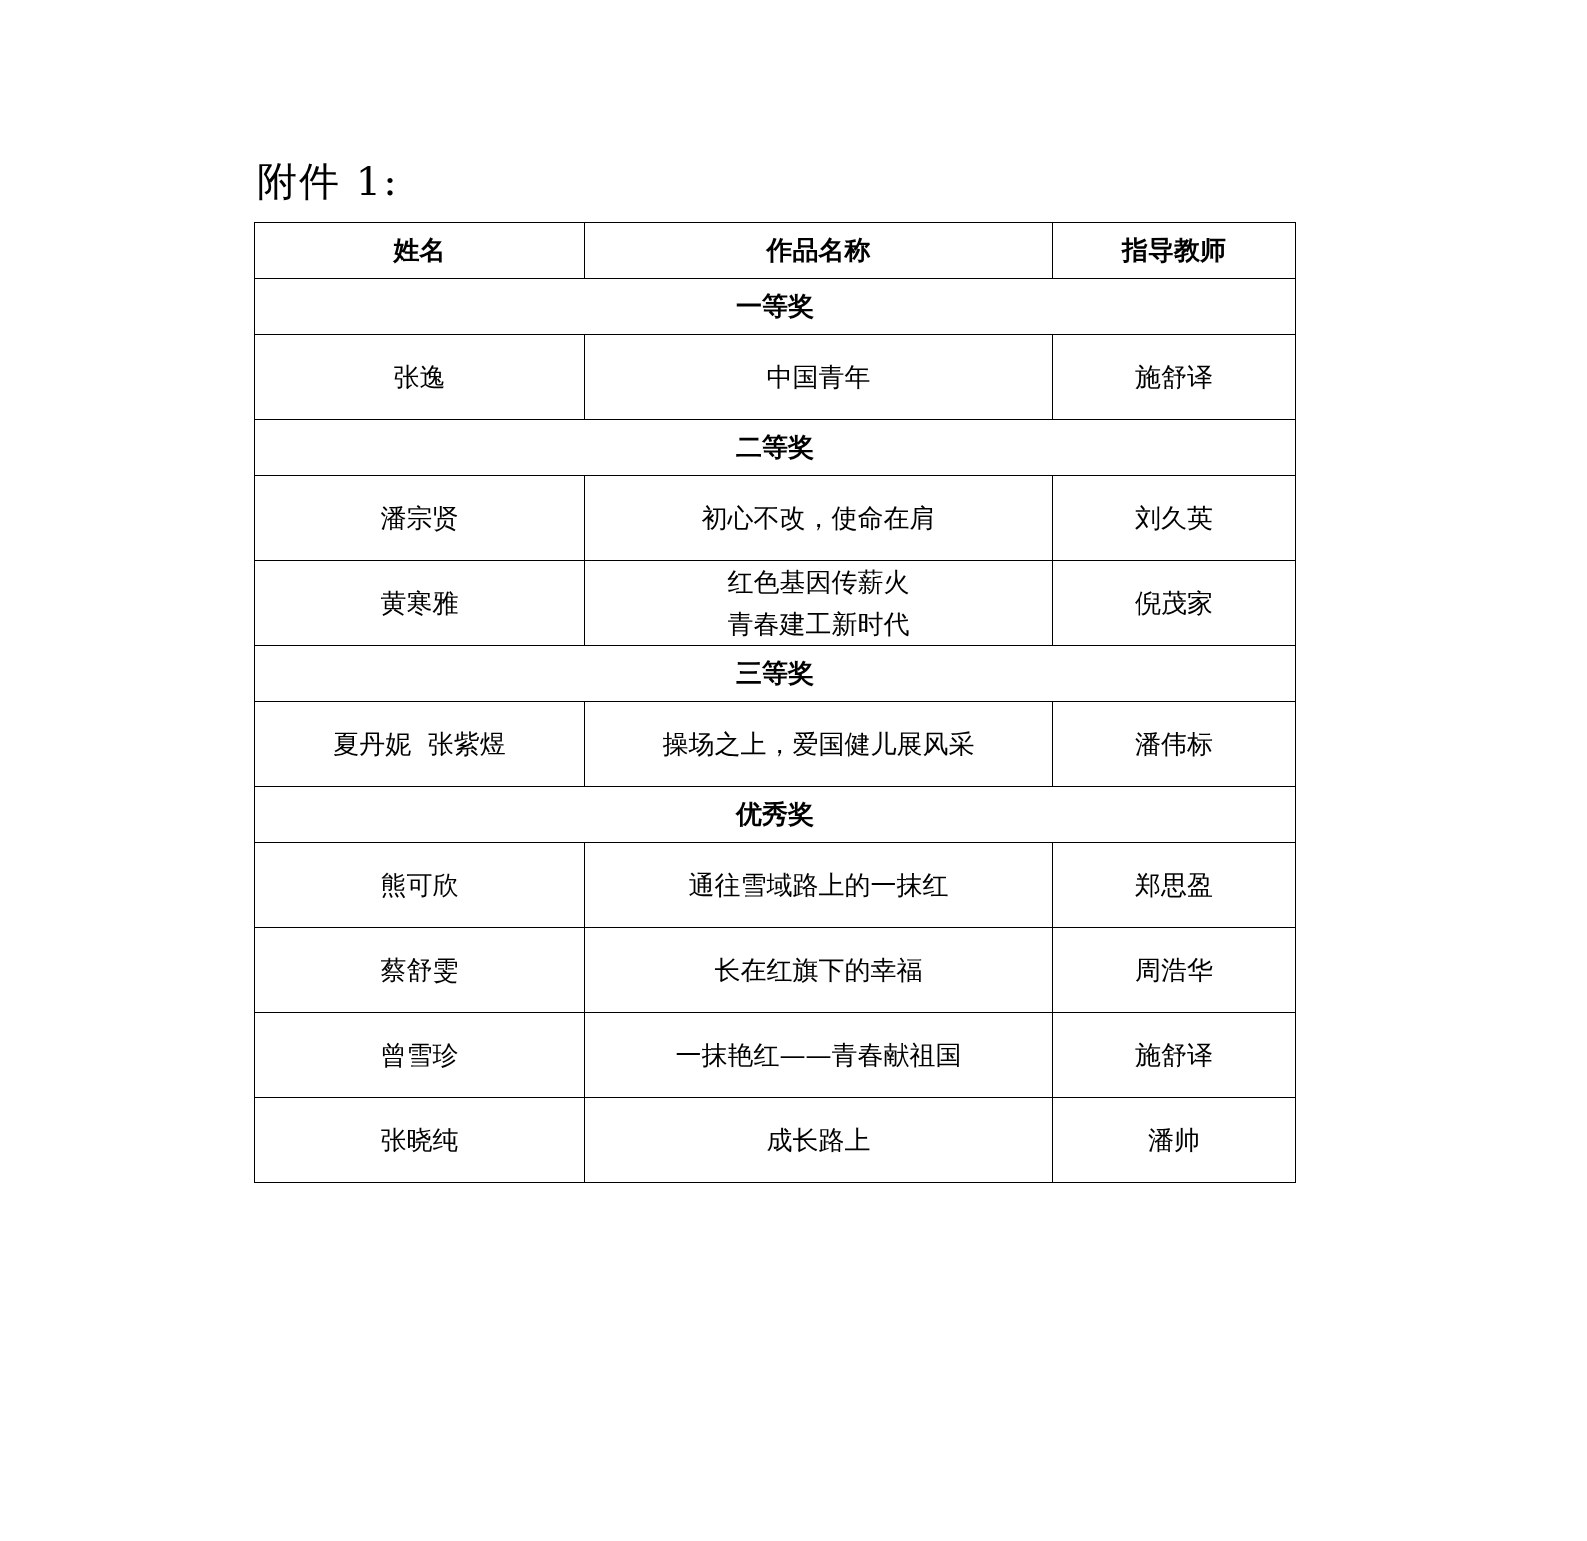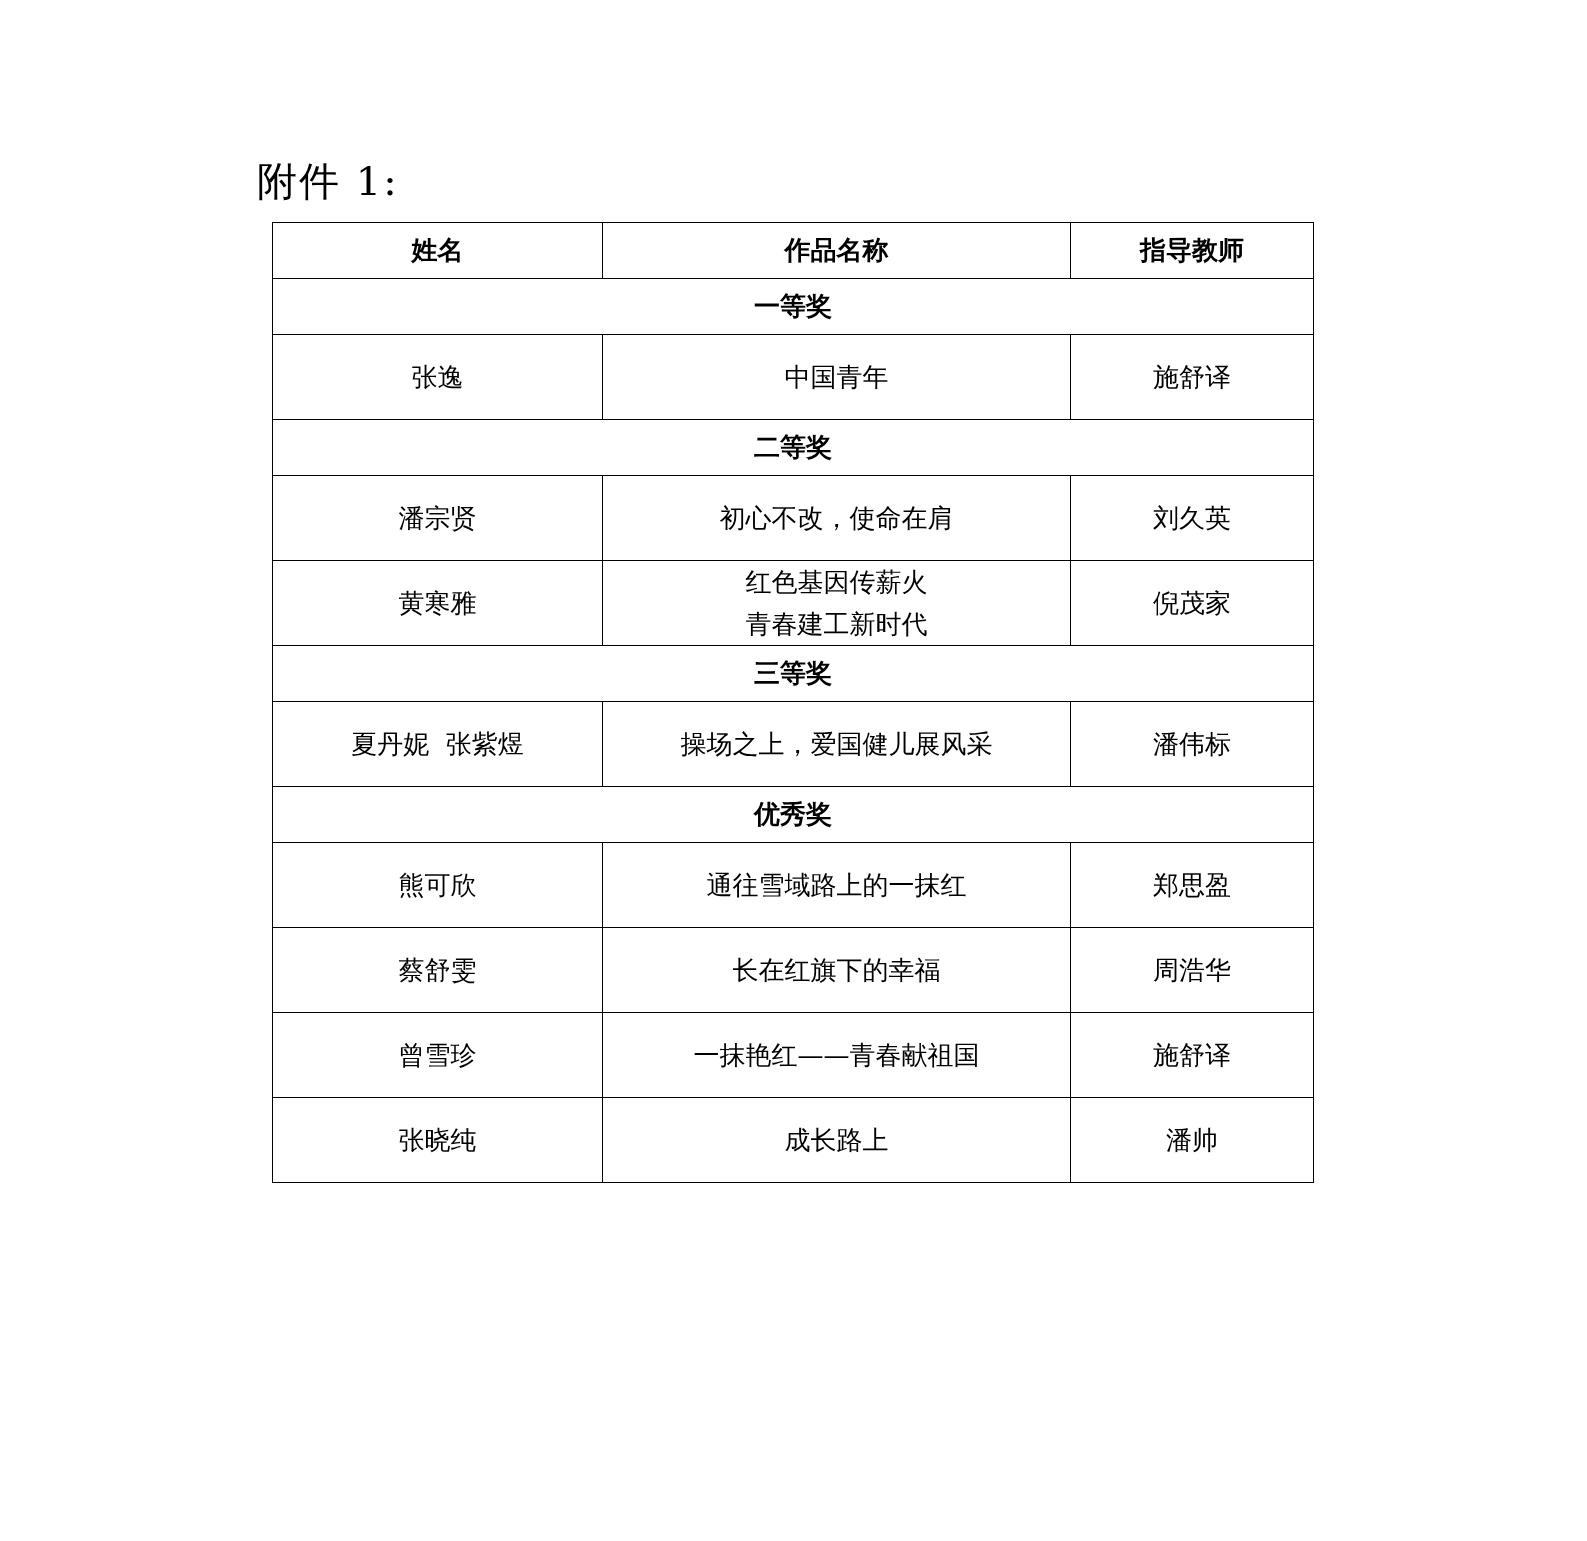--- a/index.html
+++ b/index.html
@@ -1,20 +1,20 @@
 <!DOCTYPE html>
 <html><head>
 <meta charset="utf-8">
 <style>
   html, body { margin:0; padding:0; background:#ffffff; }
   body { width:1587px; height:1541px; position:relative; overflow:hidden;
          font-family: "DejaVu Serif", "Liberation Serif", serif; color:#000; }
   .attach-title { position:absolute; left:257px; top:155px; font-size:40px; line-height:52px;
                   font-family: "DejaVu Serif", "Liberation Serif", serif; letter-spacing:2px; }
-  table.awards { position:absolute; left:272px; top:222px; width:1042px; border-collapse:collapse;
+  table.awards { position:absolute; left:254px; top:222px; width:1042px; border-collapse:collapse;
                  table-layout:fixed; }
   table.awards td, table.awards th { border:1.5px solid #000; text-align:center; vertical-align:middle;
                  padding:0; font-size:26px; font-weight:normal; }
   .col1 { width:330px; } .col2 { width:468px; } .col3 { width:243px; }
   tr.head th { height:55px; font-family: "DejaVu Sans", "Liberation Sans", sans-serif; font-weight:bold; font-size:26px; }
   tr.section td { height:55px; font-family: "DejaVu Sans", "Liberation Sans", sans-serif; font-weight:bold; font-size:26px; }
   tr.entry td { height:84px; }
   .line { display:block; line-height:42px; }
 </style>
 </head>

